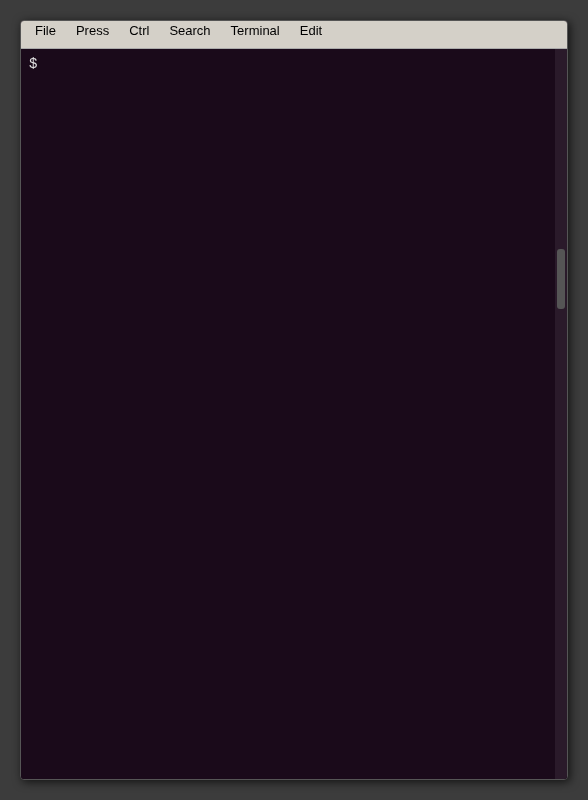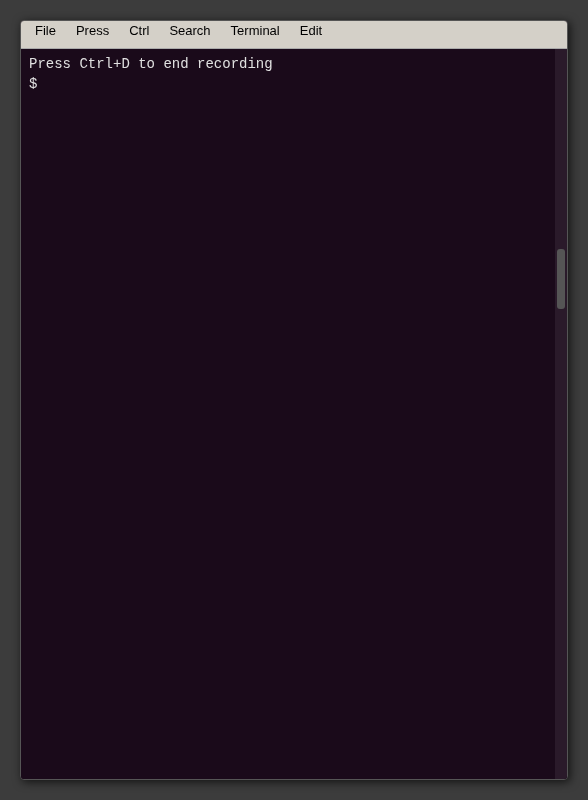--- a/index.html
+++ b/index.html
@@ -93,19 +93,18 @@
 <div class="window">
   <div class="menubar">
     <span class="menu-item">File</span>
     <span class="menu-item">Press</span>
     <span class="menu-item">Ctrl</span>
     <span class="menu-item">Search</span>
     <span class="menu-item">Terminal</span>
     <span class="menu-item">Edit</span>
   </div>
   <div class="terminal-body">
-    <div class="terminal-text">Press Ctrl+D to end recording</div>
     <div class="terminal-text">$</div>
     <div class="scrollbar">
       <div class="scrollbar-thumb"></div>
     </div>
   </div>
 </div>
 
 </body></html>

